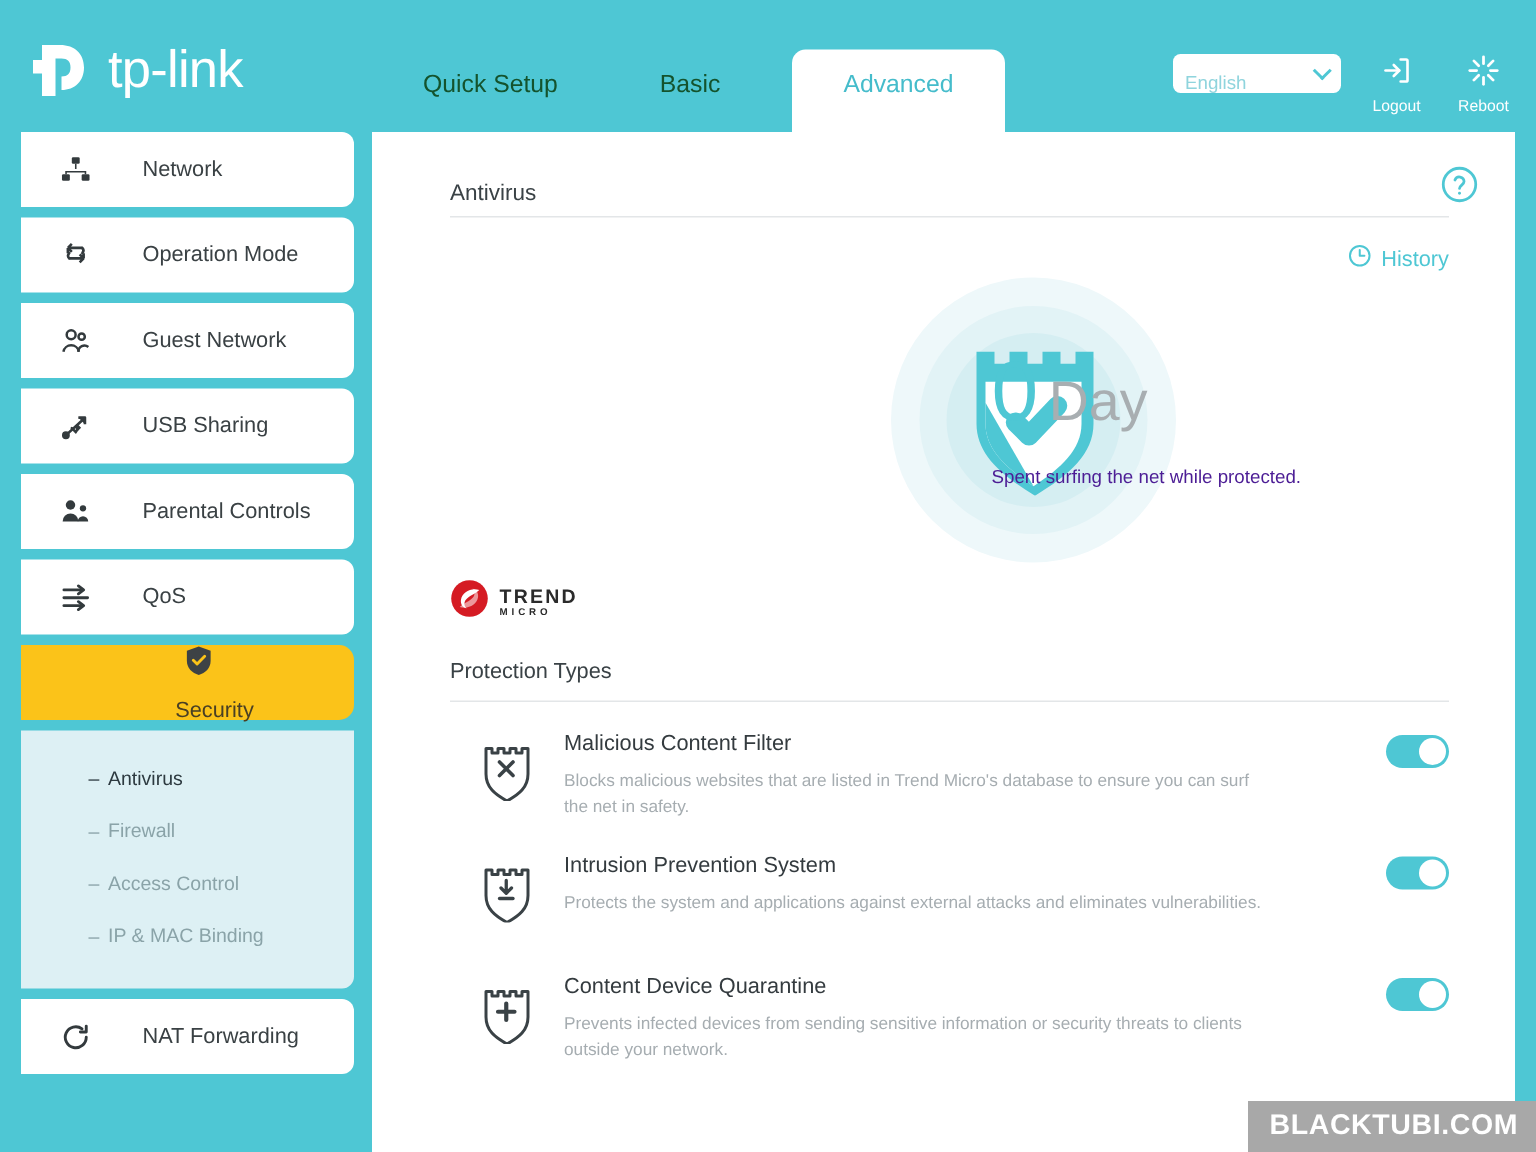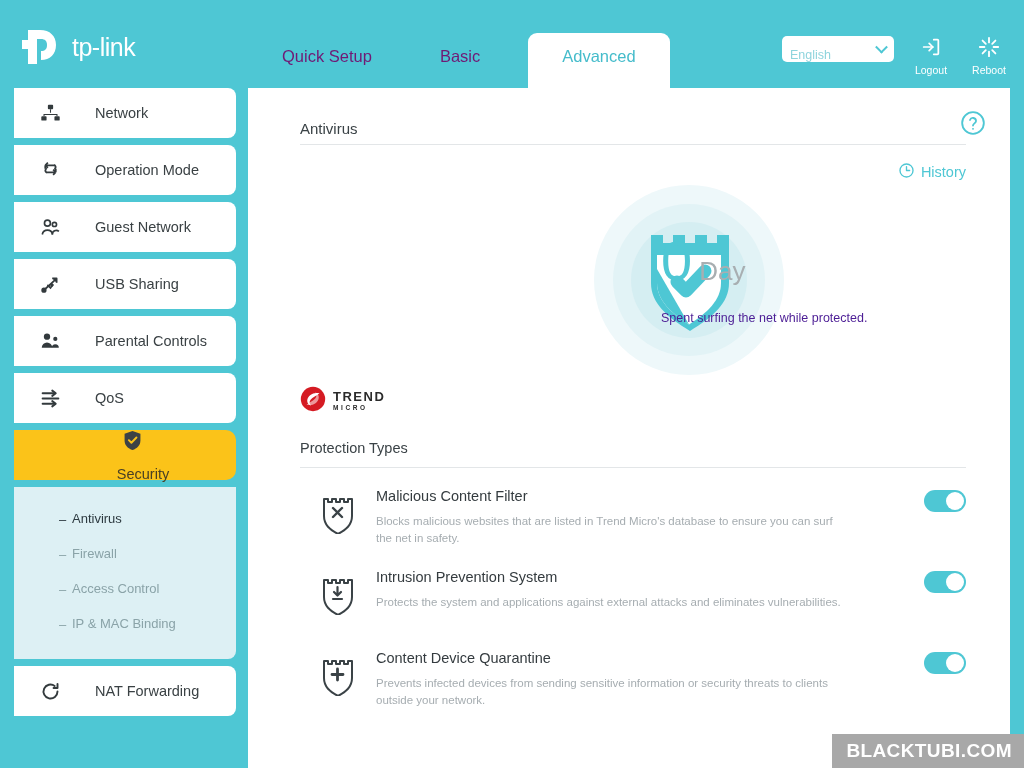--- a/index.html
+++ b/index.html
@@ -20,32 +20,32 @@
     position: absolute; top: 0; left: 0;
     width: 1024px; height: 88px;
     background: #4ec7d4;
   }
   .logo {
     position: absolute; left: 20px; top: 26px;
     display: flex; align-items: center; gap: 8px;
   }
   .logo svg { display: block; }
   .logo-text {
-    color: #ffffff; font-size: 25px; letter-spacing: -0.5px;
+    color: #ffffff; font-size: 35px; letter-spacing: -0.5px;
     font-weight: 500;
   }
 
   .navtabs {
     position: absolute; left: 248px; top: 0;
     height: 88px;
     display: flex; align-items: flex-end;
   }
   .tab {
     font-size: 16.5px;
-    color: #701a75;
+    color: #14532d;
     padding: 0 0 22px 0;
     margin: 0 34px;
     cursor: pointer;
     white-space: nowrap;
   }
   .tab.active {
     color: #45bccb;
     background: #ffffff;
     border-radius: 9px 9px 0 0;
     padding: 14px 34px 22px 34px;
@@ -171,21 +171,21 @@
   }
 
   .daycount {
     position: absolute; left: 413px; top: 145px;
     display: flex; align-items: baseline;
   }
   .daycount .num {
     font-size: 56px; color: #4ec7d4; line-height: 1;
   }
   .daycount .unit {
-    font-size: 26px; color: #a8aeb1; margin-left: 7px;
+    font-size: 37px; color: #a8aeb1; margin-left: 7px;
   }
   .daysub {
     position: absolute; left: 413px; top: 223px;
     font-size: 12.5px; color: #4c1d95;
   }
 
   .trend {
     position: absolute; left: 52px; top: 298px;
     display: flex; align-items: center; gap: 7px;
   }

